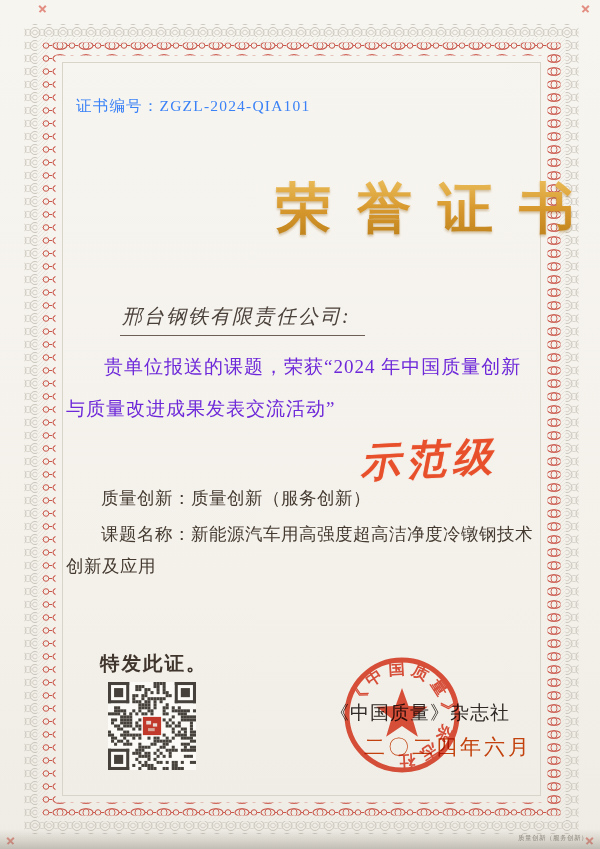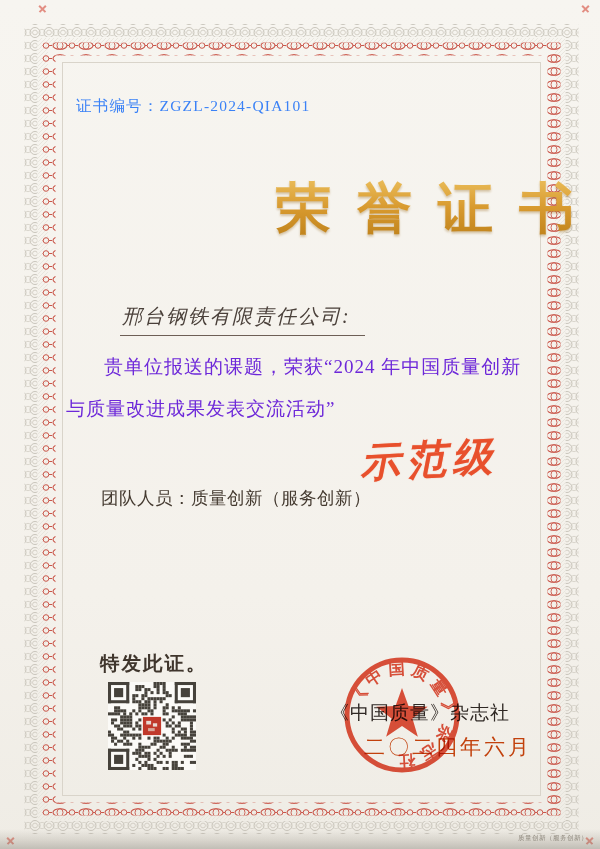--- a/index.html
+++ b/index.html
@@ -122,21 +122,22 @@
 
 <div class="cert-title">荣誉证书</div>
 
 <div class="recipient">邢台钢铁有限责任公司:</div>
 
 <div class="body-par">贵单位报送的课题，荣获“2024 年中国质量创新与质量改进成果发表交流活动”</div>
 
 <div class="award-level">示范级</div>
 
 <div class="fields">
-  <p><span>团队人员：</span><span>质量创新（服务创新）</span></p>
+  <p><span>质量创新：</span><span>质量创新（服务创新）</span></p>
+  <p><span>课题名称：</span><span>新能源汽车用高强度超高洁净度冷镦钢技术创新及应用</span></p>
 </div>
 
 <div class="closing">特发此证。</div>
 
 <svg class="qr" id="qr-svg" viewBox="0 0 29 29">
     <rect x="0" y="0" width="29" height="29" fill="#fbfaf7"></rect>
     <rect x="15" y="0" width="1" height="1" fill="#46423b"></rect>
     <rect x="16" y="0" width="1" height="1" fill="#46423b"></rect>
     <rect x="17" y="0" width="1" height="1" fill="#46423b"></rect>
     <rect x="18" y="0" width="1" height="1" fill="#46423b"></rect>

